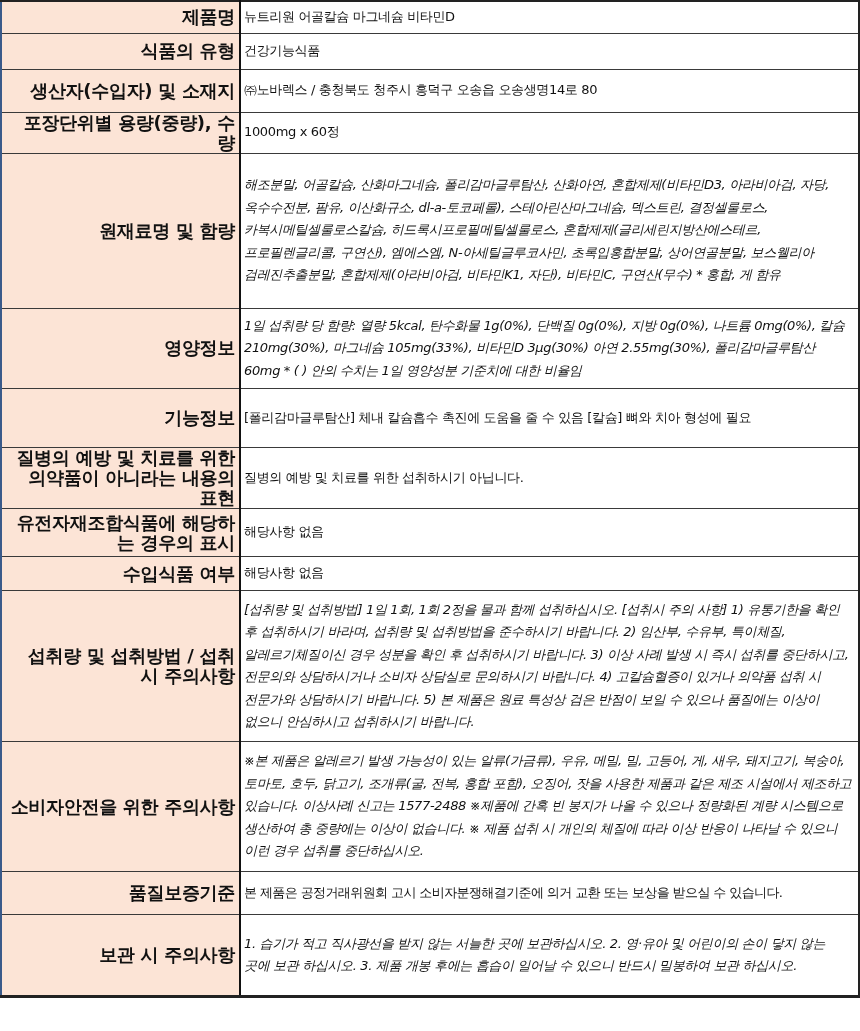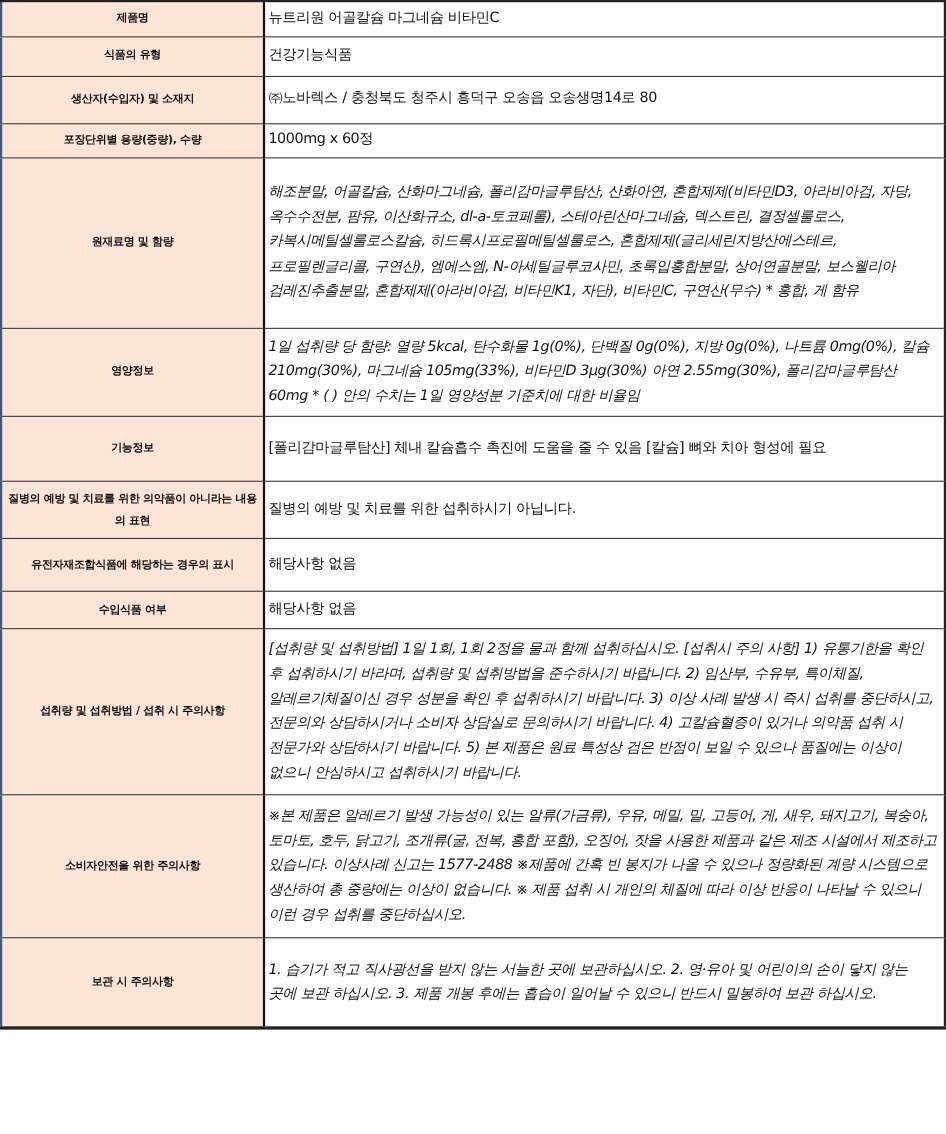--- a/index.html
+++ b/index.html
@@ -15,23 +15,23 @@
     .info-table td {
       border: 1px solid #3a3a3a;
       padding: 0;
       vertical-align: middle;
     }
     .info-table tr:first-child td { border-top: 2px solid #222; }
     .info-table tr:last-child td { border-bottom: 3px solid #222; }
     .label-cell {
       width: 229px;
       background: #fce4d6;
-      text-align: center;
+      text-align: right;
       font-weight: bold;
-      font-size: 10px;
+      font-size: 18px;
       line-height: 20px;
       border-left: 2px solid #3a5a8a !important;
       border-right: 2px solid #111 !important;
       padding: 0 4px !important;
       letter-spacing: -0.3px;
     }
     .value-cell {
       background: #ffffff;
       text-align: left;
       font-size: 13px;
@@ -43,21 +43,21 @@
     }
     .pad { padding-top: 6px !important; padding-bottom: 6px !important; font-style: italic; }
   </style>
 </head>
 <body>
 
 <table class="info-table">
   <tbody>
     <tr style="height:32px">
       <td class="label-cell">제품명</td>
-      <td class="value-cell">뉴트리원 어골칼슘 마그네슘 비타민C</td>
+      <td class="value-cell">뉴트리원 어골칼슘 마그네슘 비타민D</td>
     </tr>
     <tr style="height:36px">
       <td class="label-cell">식품의 유형</td>
       <td class="value-cell">건강기능식품</td>
     </tr>
     <tr style="height:43px">
       <td class="label-cell">생산자(수입자) 및 소재지</td>
       <td class="value-cell">㈜노바렉스 / 충청북도 청주시 흥덕구 오송읍 오송생명14로 80</td>
     </tr>
     <tr style="height:31px">
@@ -89,18 +89,22 @@
       <td class="value-cell">해당사항 없음</td>
     </tr>
     <tr style="height:151px">
       <td class="label-cell">섭취량 및 섭취방법 / 섭취 시 주의사항</td>
       <td class="value-cell pad">[섭취량 및 섭취방법] 1일 1회, 1회 2정을 물과 함께 섭취하십시오. [섭취시 주의 사항] 1) 유통기한을 확인 후 섭취하시기 바라며, 섭취량 및 섭취방법을 준수하시기 바랍니다. 2) 임산부, 수유부, 특이체질, 알레르기체질이신 경우 성분을 확인 후 섭취하시기 바랍니다. 3) 이상 사례 발생 시 즉시 섭취를 중단하시고, 전문의와 상담하시거나 소비자 상담실로 문의하시기 바랍니다. 4) 고칼슘혈증이 있거나 의약품 섭취 시 전문가와 상담하시기 바랍니다. 5) 본 제품은 원료 특성상 검은 반점이 보일 수 있으나 품질에는 이상이 없으니 안심하시고 섭취하시기 바랍니다.</td>
     </tr>
     <tr style="height:130px">
       <td class="label-cell">소비자안전을 위한 주의사항</td>
       <td class="value-cell pad">※본 제품은 알레르기 발생 가능성이 있는 알류(가금류), 우유, 메밀, 밀, 고등어, 게, 새우, 돼지고기, 복숭아, 토마토, 호두, 닭고기, 조개류(굴, 전복, 홍합 포함), 오징어, 잣을 사용한 제품과 같은 제조 시설에서 제조하고 있습니다. 이상사례 신고는 1577-2488 ※제품에 간혹 빈 봉지가 나올 수 있으나 정량화된 계량 시스템으로 생산하여 총 중량에는 이상이 없습니다. ※ 제품 섭취 시 개인의 체질에 따라 이상 반응이 나타날 수 있으니 이런 경우 섭취를 중단하십시오.</td>
     </tr>
+    <tr style="height:43px">
+      <td class="label-cell">품질보증기준</td>
+      <td class="value-cell" style="letter-spacing:-0.6px">본 제품은 공정거래위원회 고시 소비자분쟁해결기준에 의거 교환 또는 보상을 받으실 수 있습니다.</td>
+    </tr>
     <tr style="height:82px">
       <td class="label-cell">보관 시 주의사항</td>
       <td class="value-cell pad">1. 습기가 적고 직사광선을 받지 않는 서늘한 곳에 보관하십시오. 2. 영·유아 및 어린이의 손이 닿지 않는 곳에 보관 하십시오. 3. 제품 개봉 후에는 흡습이 일어날 수 있으니 반드시 밀봉하여 보관 하십시오.</td>
     </tr>
   </tbody>
 </table>
 
 </body></html>

